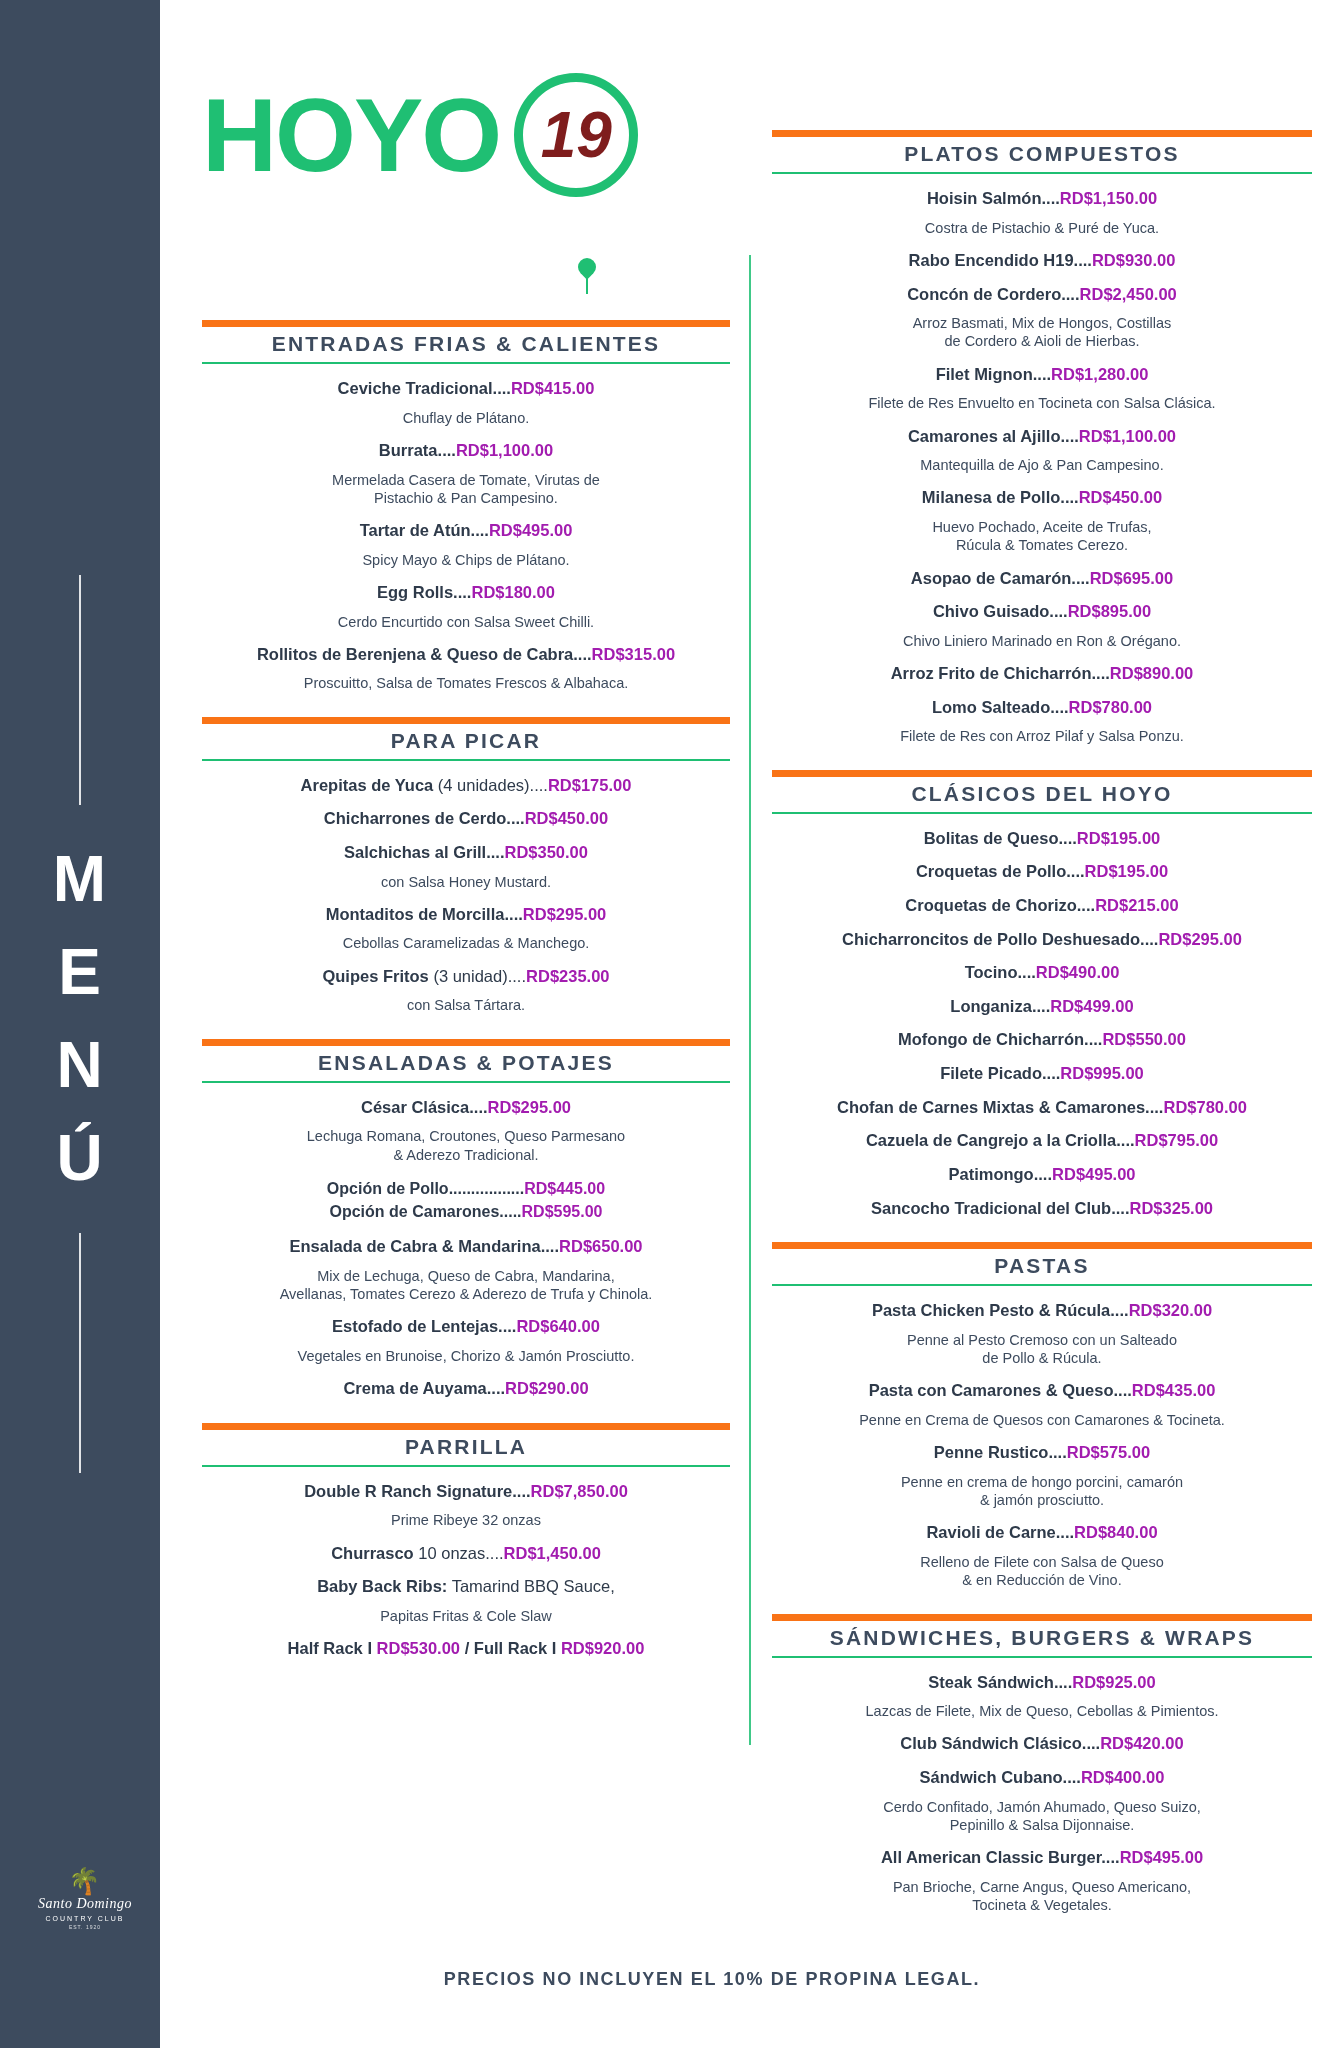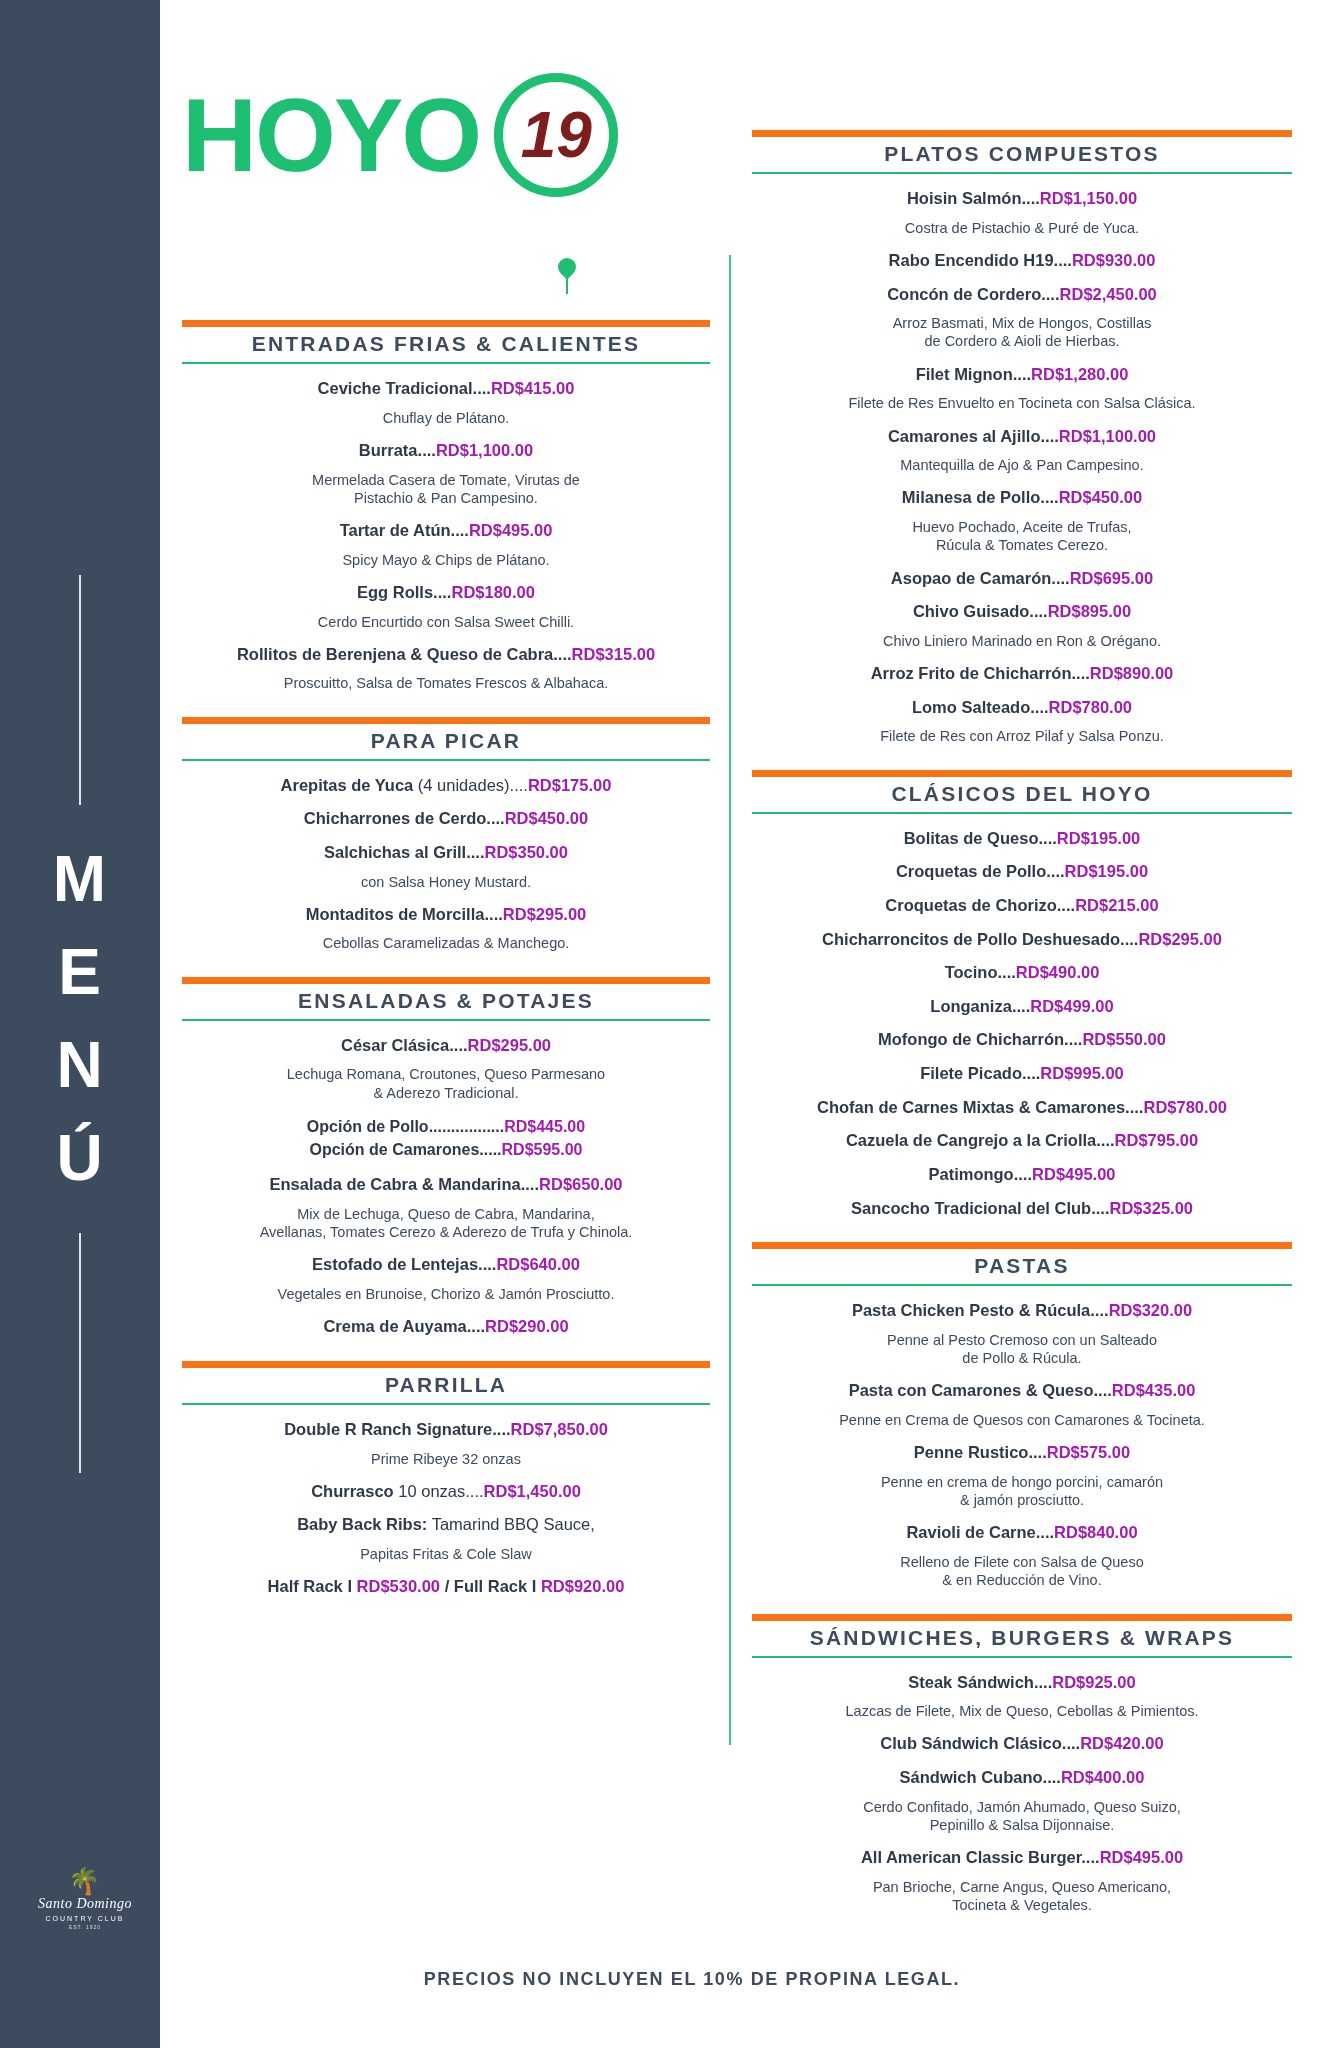--- a/index.html
+++ b/index.html
@@ -32,21 +32,21 @@
   }
   .logo-sd {
     position:absolute; left:30px; bottom:118px; width:110px;
     text-align:center; color:#ffffff;
   }
   .logo-sd .palm { font-size:26px; line-height:1; }
   .logo-sd .sd-name { font-family:"Liberation Serif", serif; font-style:italic; font-size:14px; margin-top:2px; letter-spacing:.5px;}
   .logo-sd .sd-club { font-size:7px; letter-spacing:2px; margin-top:3px; }
   .logo-sd .sd-est { font-size:5px; letter-spacing:1px; margin-top:2px; opacity:.8;}
 
-  .page { position:absolute; left:152px; top:0; width:1080px; height:2048px; }
+  .page { position:absolute; left:172px; top:0; width:1080px; height:2048px; }
 
   
   .brand {
     position:absolute; left:30px; top:75px; width:590px; height:120px;
     display:flex; align-items:center;
   }
   .brand .word {
     font-size:104px; font-weight:800; color:#1fbf73; letter-spacing:-2px;
     line-height:1; font-family:"Liberation Sans", sans-serif;
   }
@@ -178,20 +178,24 @@
           <div class="name"><span>Chicharrones de Cerdo....</span><span class="price">RD$450.00</span></div>
         </div>
         <div class="item">
           <div class="name"><span>Salchichas al Grill....</span><span class="price">RD$350.00</span></div>
           <div class="desc">con Salsa Honey Mustard.</div>
         </div>
         <div class="item">
           <div class="name"><span>Montaditos de Morcilla....</span><span class="price">RD$295.00</span></div>
           <div class="desc">Cebollas Caramelizadas &amp; Manchego.</div>
         </div>
+        <div class="item">
+          <div class="name"><span>Quipes Fritos</span><span class="light"> (3 unidad)....</span><span class="price">RD$235.00</span></div>
+          <div class="desc">con Salsa Tártara.</div>
+        </div>
       </div>
       <div class="section">
         <div class="sec-head">
           <div class="t">ENSALADAS &amp; POTAJES</div>
         </div>
         <div class="item">
           <div class="name"><span>César Clásica....</span><span class="price">RD$295.00</span></div>
           <div class="desc">Lechuga Romana, Croutones, Queso Parmesano<br>&amp; Aderezo Tradicional.</div>
         </div>
         <div class="item">

